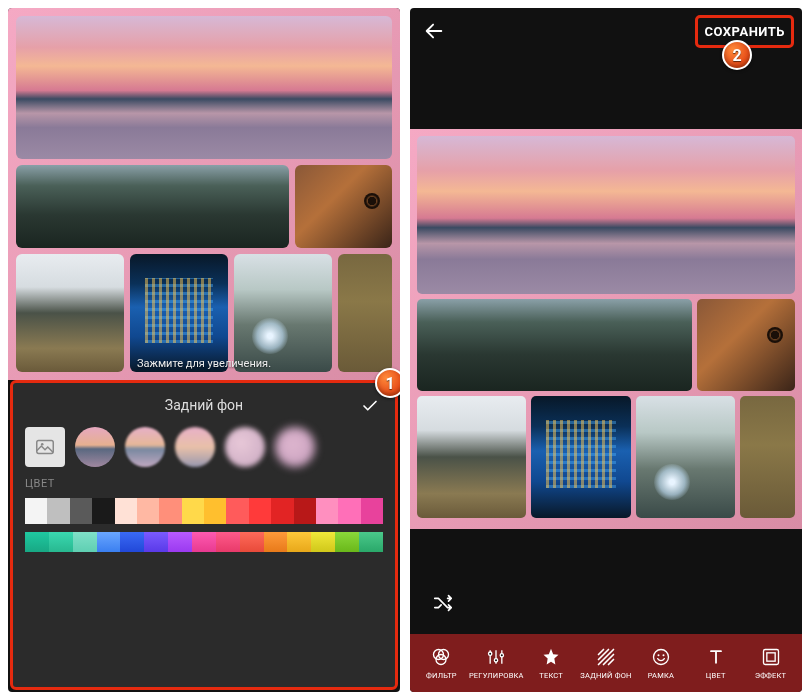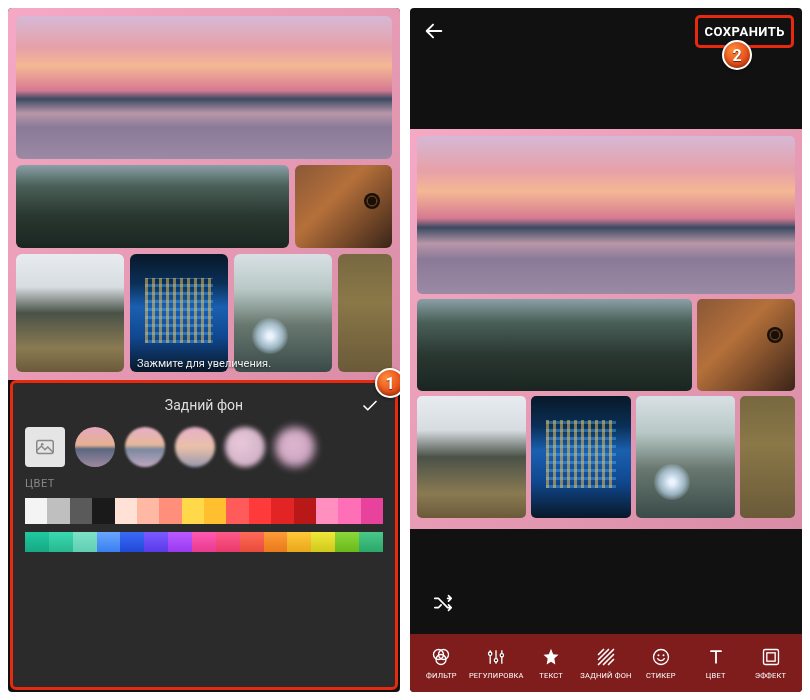--- a/index.html
+++ b/index.html
@@ -347,21 +347,21 @@
         </div>
         <div class="tool">
           <div class="tool-ico">
             <svg width="20" height="20" viewBox="0 0 24 24">
               <circle cx="12" cy="12" r="9" fill="none" stroke="#fff" stroke-width="1.6"></circle>
               <circle cx="9" cy="10" r="1.2" fill="#fff"></circle>
               <circle cx="15" cy="10" r="1.2" fill="#fff"></circle>
               <path d="M8 14c1 1.6 2.4 2.4 4 2.4s3-.8 4-2.4" stroke="#fff" stroke-width="1.6" fill="none" stroke-linecap="round"></path>
             </svg>
           </div>
-          <div class="tool-label">СТИКЕР</div>
+          <div class="tool-label">РАМКА</div>
         </div>
         <div class="tool">
           <div class="tool-ico">
             <svg width="20" height="20" viewBox="0 0 24 24">
               <path d="M6 5h12M12 5v14" stroke="#fff" stroke-width="2.2" stroke-linecap="round"></path>
             </svg>
           </div>
           <div class="tool-label">ЦВЕТ</div>
         </div>
         <div class="tool">

